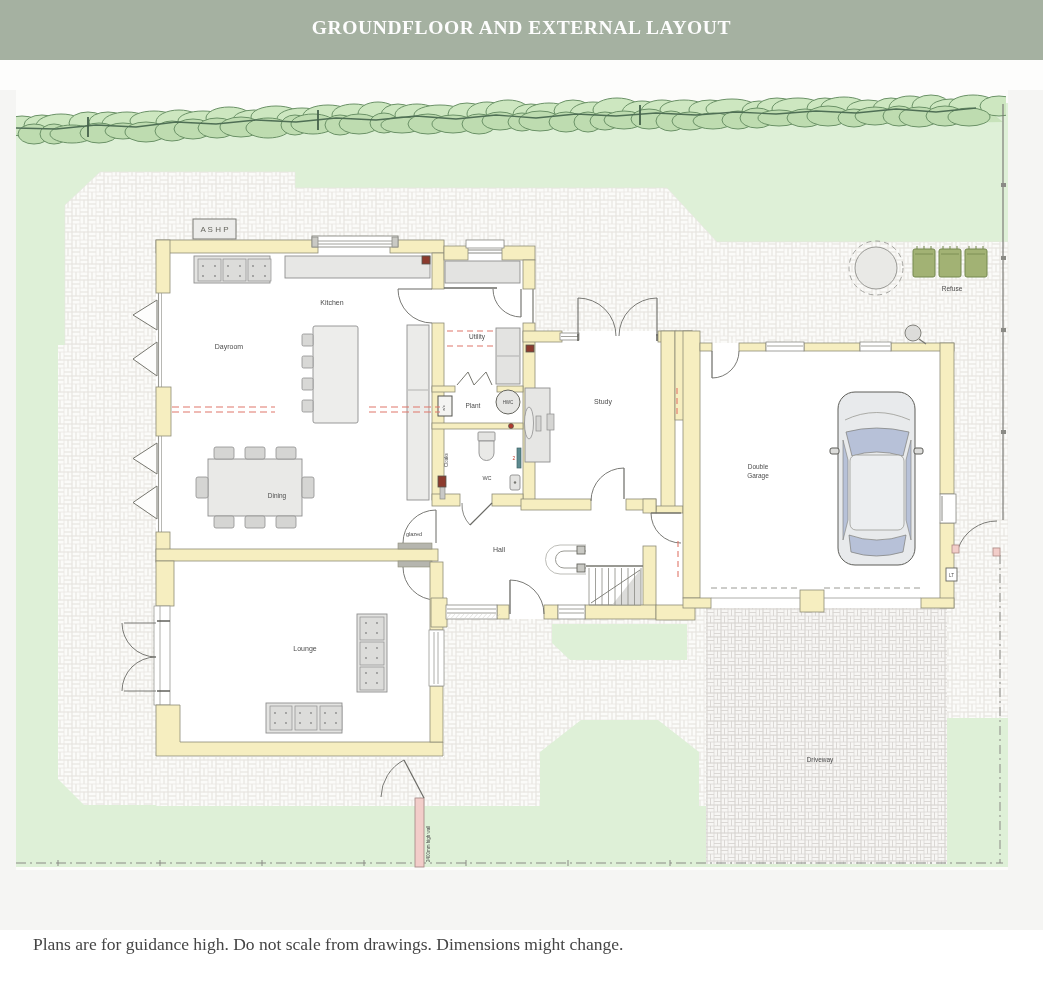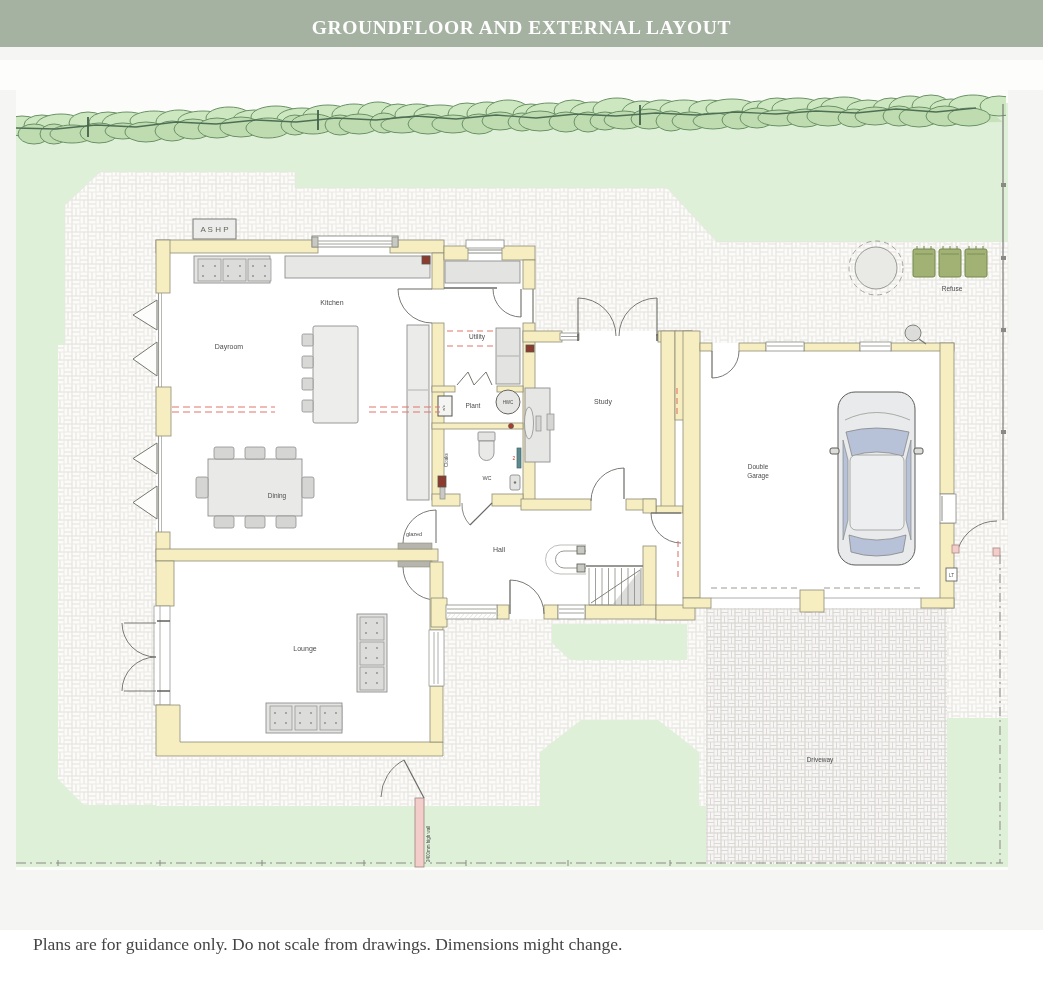--- a/index.html
+++ b/index.html
@@ -1,18 +1,18 @@
 <!DOCTYPE html>
 <html><head>
 <meta charset="utf-8">
 <style>
   html,body { margin:0; padding:0; }
   body { width:1043px; height:994px; background:#f5f5f3; position:relative;
          font-family:"Liberation Sans", sans-serif; overflow:hidden; }
-  .hdr { position:absolute; left:0; top:0; width:1043px; height:47px; background:#a5b1a1; }
+  .hdr { position:absolute; left:0; top:0; width:1043px; height:60px; background:#a5b1a1; }
   .hdr h1 { margin:0; text-align:center; line-height:56px; color:#fdfdfd;
             font-family:"Liberation Serif", serif; font-size:19.5px; font-weight:bold;
             letter-spacing:0.6px; }
   .whiteband { position:absolute; left:0; top:60px; width:1043px; height:30px; background:#fdfdfc; }
   .plan { position:absolute; left:0; top:0; }
   .footband { position:absolute; left:0; top:930px; width:1043px; height:64px; background:#ffffff; }
   .foot { position:absolute; left:33px; top:934px; color:#454545;
           font-family:"Liberation Serif", serif; font-size:17.5px; }
 </style>
 </head>
@@ -595,13 +595,13 @@
 
 <text x="305" y="651" font-size="7" fill="#4c4c4c" text-anchor="middle" font-family="Liberation Sans, sans-serif">Lounge</text>
 
 <text x="758" y="469" font-size="6.5" fill="#4c4c4c" text-anchor="middle" font-family="Liberation Sans, sans-serif">Double</text>
 <text x="758" y="478" font-size="6.5" fill="#4c4c4c" text-anchor="middle" font-family="Liberation Sans, sans-serif">Garage</text>
 
 <text x="820" y="762" font-size="6.5" fill="#4c4c4c" text-anchor="middle" font-family="Liberation Sans, sans-serif">Driveway</text>
 </svg>
 <div class="footband"></div>
 
-<div class="foot">Plans are for guidance only. Do not scale from drawings. Dimensions might change.</div>
+<div class="foot">Plans are for guidance high. Do not scale from drawings. Dimensions might change.</div>
 
 </body></html>

